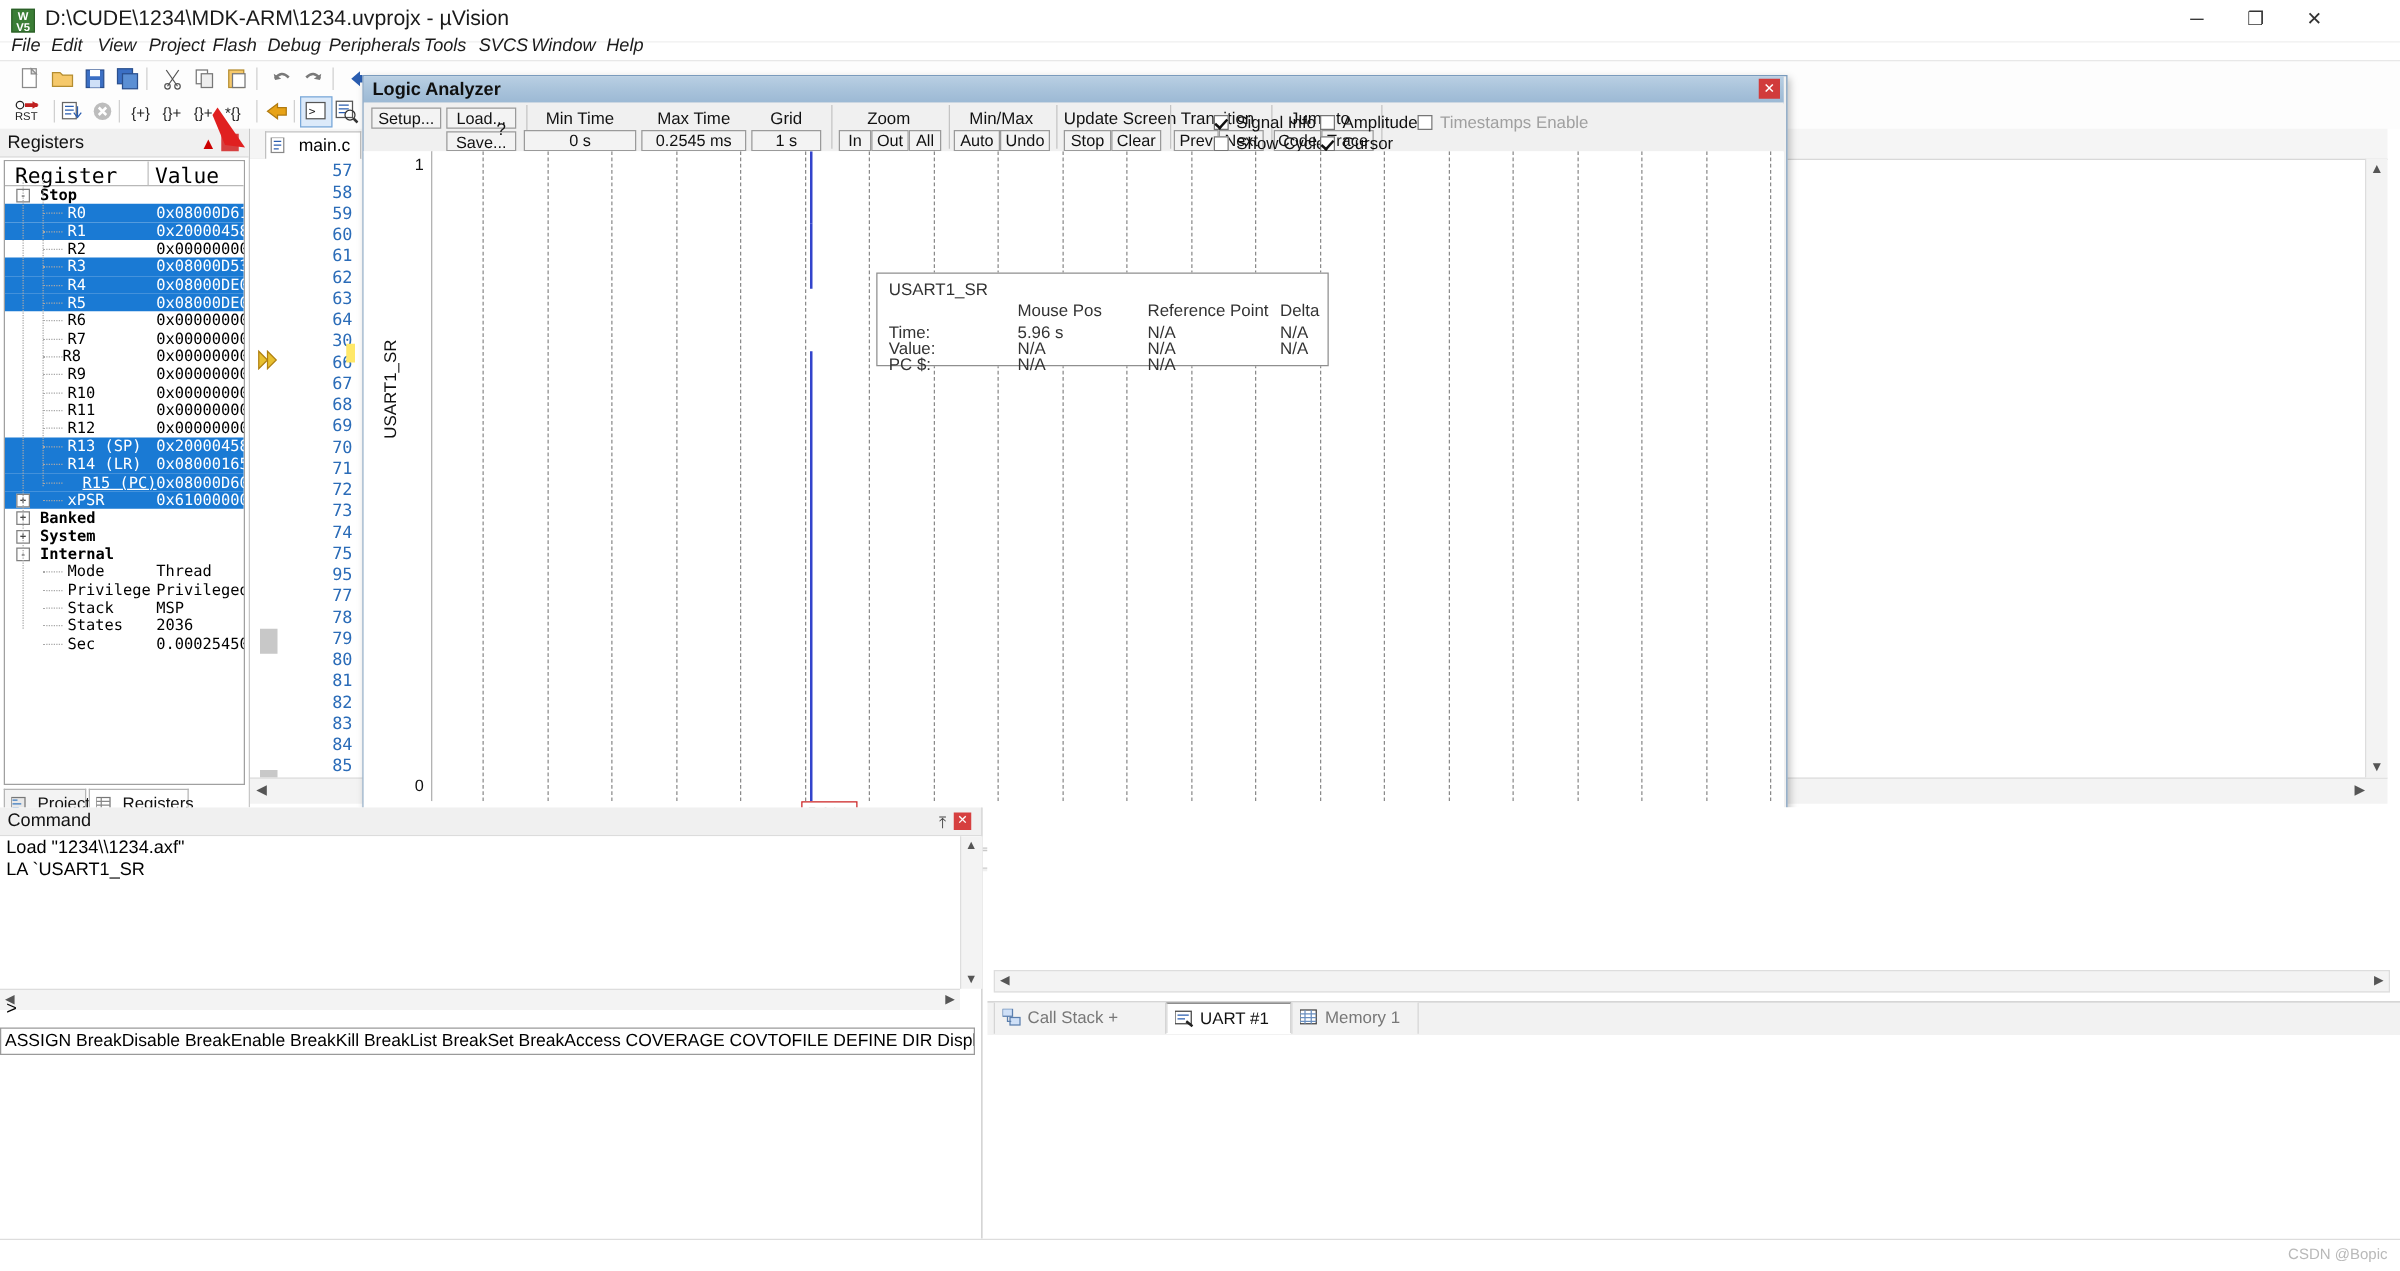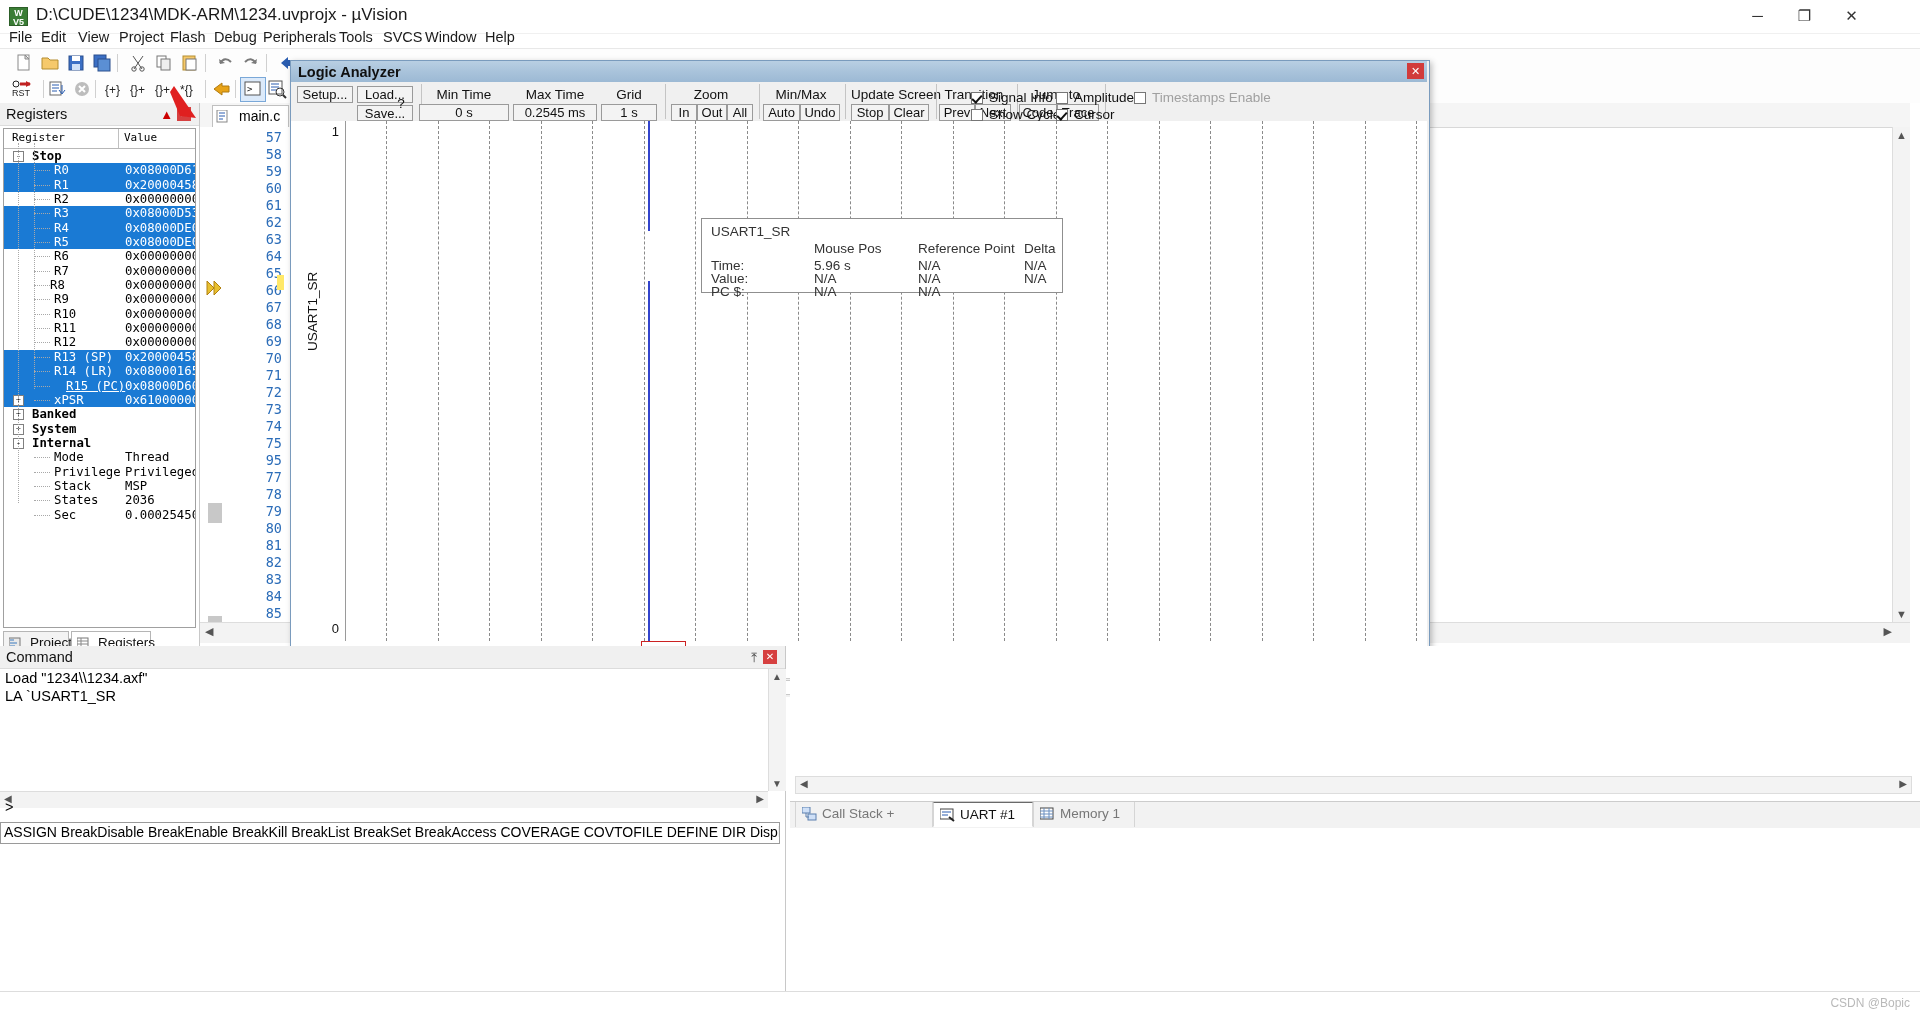--- a/index.html
+++ b/index.html
@@ -18,38 +18,38 @@
   #titlebar{left:0;top:0;width:1920px;height:33px;background:#ffffff;border-bottom:1px solid #f0f0f0;}
   #app-icon{left:9px;top:7px;width:19px;height:19px;background:#3a7d35;border:1px solid #2c5f28;box-sizing:border-box;color:#fff;font-size:9px;line-height:9px;text-align:center;font-family:"Liberation Sans",sans-serif;padding-top:1px;}
   #app-icon span{display:block;font-weight:bold;}
   #title-text{left:36px;top:5px;font-size:17px;color:#1a1a1a;white-space:nowrap;}
   .wbtn{top:0;width:45px;height:32px;text-align:center;line-height:32px;font-size:15px;color:#333;cursor:default;}
   #win-min{right:140px;}
   #win-max{right:93px;}
   #win-close{right:46px;}
 
   
-  #menubar{left:0;top:25px;width:1652px;height:25px;}
+  #menubar{left:0;top:25px;width:1652px;height:25px;font-style:italic;}
   .menu-item{top:0;height:25px;line-height:25px;font-size:14.5px;color:#1b1b1b;padding:0 0px;white-space:nowrap;}
 
   
   #toolbar1{left:0;top:48px;width:1920px;height:27px;background:#fdfdfd;border-top:1px solid #e8e8e8;}
   #toolbar2{left:0;top:75px;width:1920px;height:28px;background:#fdfdfd;}
   .tbicon{top:4px;width:20px;height:20px;}
   .tsep{top:5px;width:1px;height:18px;background:#d0d0d0;}
 
   
   #reg-panel{left:0;top:103px;width:199px;height:543px;background:#ffffff;border-right:1px solid #c8c8c8;}
   #reg-header{left:0;top:0;width:199px;height:22px;background:#f0f0f0;border-bottom:1px solid #dcdcdc;}
   #reg-header-title{left:6px;top:3px;font-size:14.5px;color:#111;}
   #reg-pin{right:26px;top:4px;font-size:13px;color:#c00;}
   #reg-close{right:8px;top:4px;width:14px;height:14px;background:#d64040;color:#fff;font-size:10px;line-height:14px;text-align:center;}
   #reg-grid{left:3px;top:25px;width:193px;height:500px;border:1px solid #a0a0a0;box-sizing:border-box;background:#fff;overflow:hidden;}
   .rg-head{height:19px;background:#ffffff;border-bottom:1px solid #b8b8b8;position:relative;}
-  .rg-head div{position:absolute;top:2px;font-family:"DejaVu Sans Mono",monospace;font-size:11px;color:#000;}
+  .rg-head div{position:absolute;top:2px;font-family:"DejaVu Sans Mono",monospace;font-size:17px;color:#000;}
   .rg-head .c1{left:8px;}
   .rg-head .c2{left:120px;}
   .rg-head .vsep{position:absolute;left:114px;top:0;width:1px;height:19px;background:#c0c0c0;}
   .rrow{height:14.35px;position:relative;font-family:"DejaVu Sans Mono",monospace;font-size:12.3px;color:#000;white-space:nowrap;}
   .rrow.sel{background:#1a7ad4;color:#fff;}
   .rrow .rn{position:absolute;top:0px;}
   .rrow .rv{position:absolute;left:121px;top:0px;}
   .rrow .tg{position:absolute;left:9px;top:2px;width:9px;height:9px;border:1px solid #808080;background:#fff;font-size:9px;line-height:8px;text-align:center;color:#000;font-family:"Liberation Sans",sans-serif;}
   .dots{position:absolute;top:7px;height:1px;border-top:1px dotted #a8a8a8;}
   .vdots{position:absolute;width:1px;border-left:1px dotted #a8a8a8;}
@@ -430,21 +430,21 @@
   <div class="abs" id="ed-gutter">
     <div id="ed-lines">
         <div class="lnum" style="top: 2px;">57</div>
         <div class="lnum" style="top: 19px;">58</div>
         <div class="lnum" style="top: 36px; margin-left: 40px;">59</div>
         <div class="lnum" style="top: 53px;">60</div>
         <div class="lnum" style="top: 70px;">61</div>
         <div class="lnum" style="top: 87px;">62</div>
         <div class="lnum" style="top: 104px;">63</div>
         <div class="lnum" style="top: 121px;">64</div>
-        <div class="lnum" style="top: 138px;">65</div>
+        <div class="lnum" style="top: 138px;">30</div>
         <div class="lnum" style="top: 155px;">66</div>
         <div class="lnum" style="top: 172px;">67</div>
         <div class="lnum" style="top: 189px;">68</div>
         <div class="lnum" style="top: 206px;">69</div>
         <div class="lnum" style="top: 223px;">70</div>
         <div class="lnum" style="top: 240px;">71</div>
         <div class="lnum" style="top: 257px;">72</div>
         <div class="lnum" style="top: 274px;">73</div>
         <div class="lnum" style="top: 291px;">74</div>
         <div class="lnum" style="top: 308px;">75</div>

